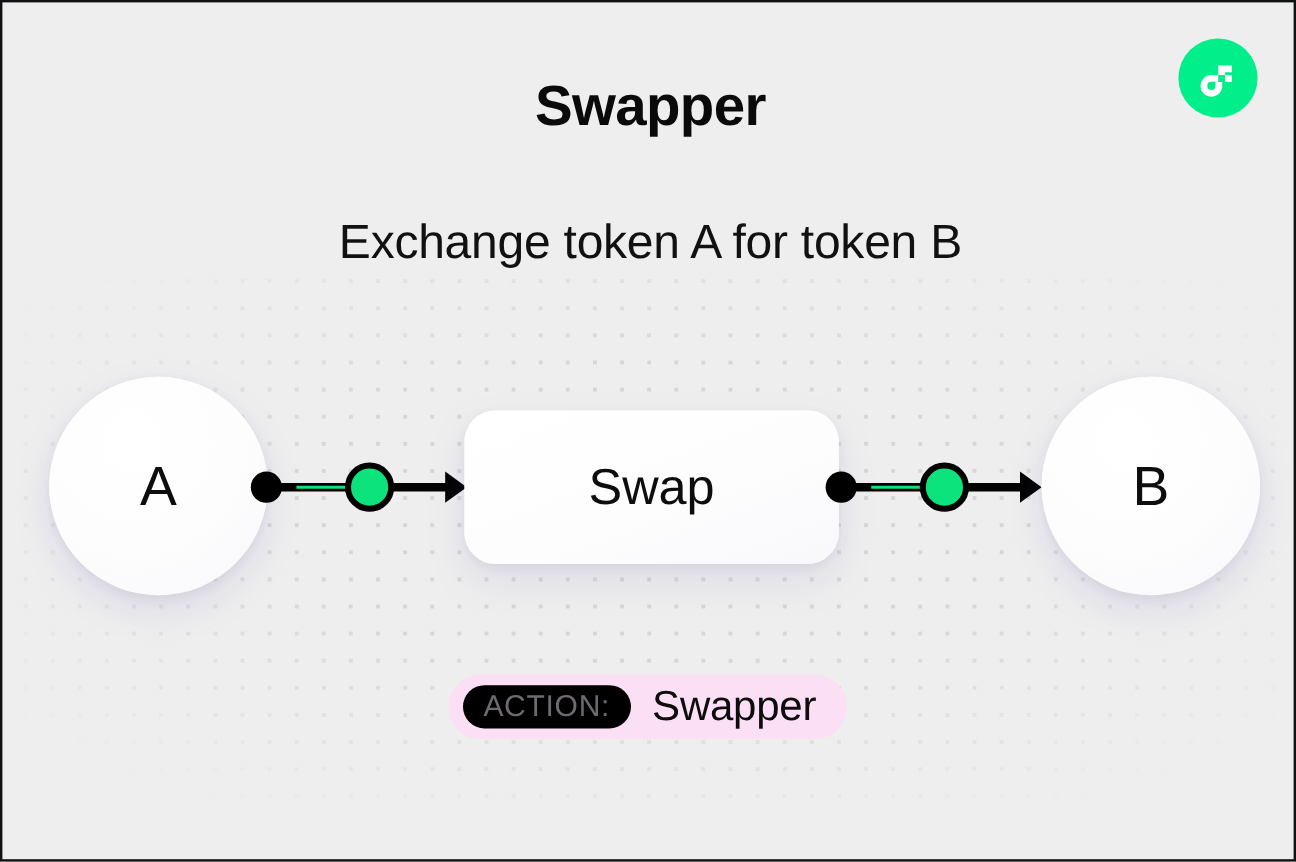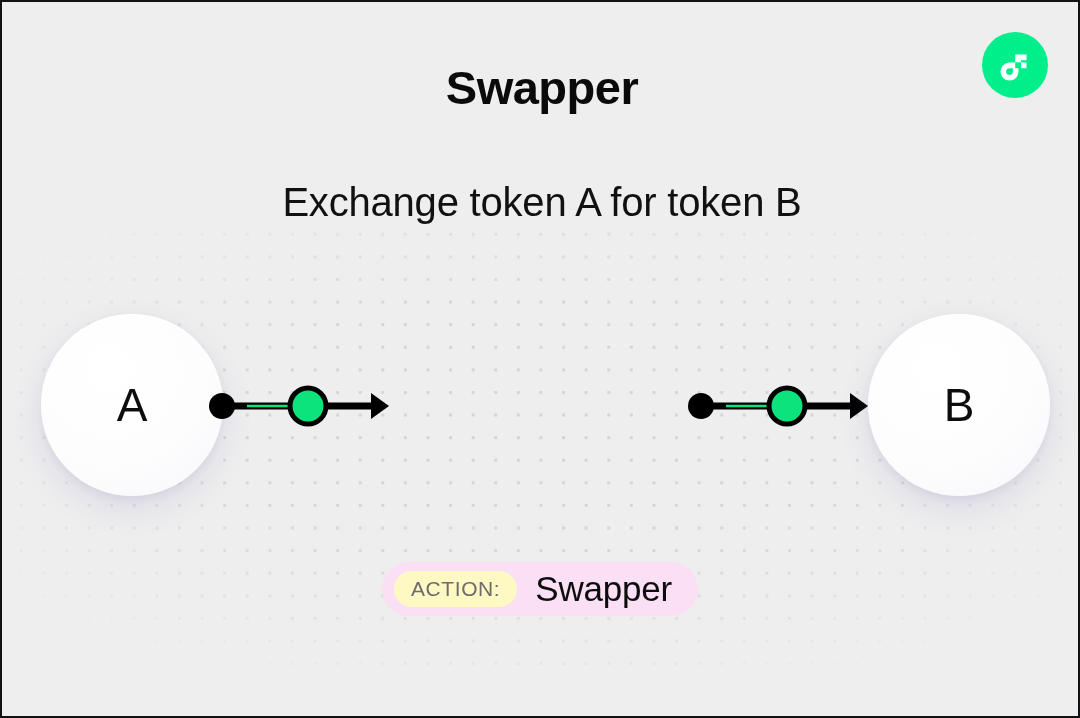--- a/index.html
+++ b/index.html
@@ -157,24 +157,24 @@
     border-radius: 27px;
     background: #fbdff4;
     display: flex;
     align-items: center;
     gap: 18px;
   }
   #action-key {
     height: 36px;
     padding: 0 17px;
     border-radius: 18px;
-    background: #fef9c3;
-    display: flex;
-    align-items: center;
-    font-size: 21px;
+    background: #000000;
+    display: flex;
+    align-items: center;
+    font-size: 25px;
     font-weight: 400;
     letter-spacing: .6px;
     color: #6e6a70;
   }
   #action-value {
     font-size: 35px;
     font-weight: 400;
     letter-spacing: -0.2px;
     color: #0d0d0d;
   }
@@ -206,20 +206,23 @@
     <div class="edge" id="edge-1">
       <svg width="182" height="46" viewBox="0 0 182 46" aria-hidden="true">
         <line x1="14" y1="23" x2="168" y2="23" stroke="#000000" stroke-width="7"></line>
         <line x1="40" y1="23" x2="112" y2="23" stroke="#0ce37d" stroke-width="2.4"></line>
         <polygon points="164,10 182,23 164,36" fill="#000000"></polygon>
         <circle cx="15" cy="23" r="13" fill="#000000"></circle>
         <circle cx="101" cy="23" r="18" fill="#0ce37d" stroke="#000000" stroke-width="5"></circle>
       </svg>
     </div>
 
+    <div id="swap-box">
+      <span>Swap</span>
+    </div>
 
     <div class="edge" id="edge-2">
       <svg width="182" height="46" viewBox="0 0 182 46" aria-hidden="true">
         <line x1="14" y1="23" x2="168" y2="23" stroke="#000000" stroke-width="7"></line>
         <line x1="40" y1="23" x2="112" y2="23" stroke="#0ce37d" stroke-width="2.4"></line>
         <polygon points="164,10 182,23 164,36" fill="#000000"></polygon>
         <circle cx="15" cy="23" r="13" fill="#000000"></circle>
         <circle cx="101" cy="23" r="18" fill="#0ce37d" stroke="#000000" stroke-width="5"></circle>
       </svg>
     </div>

